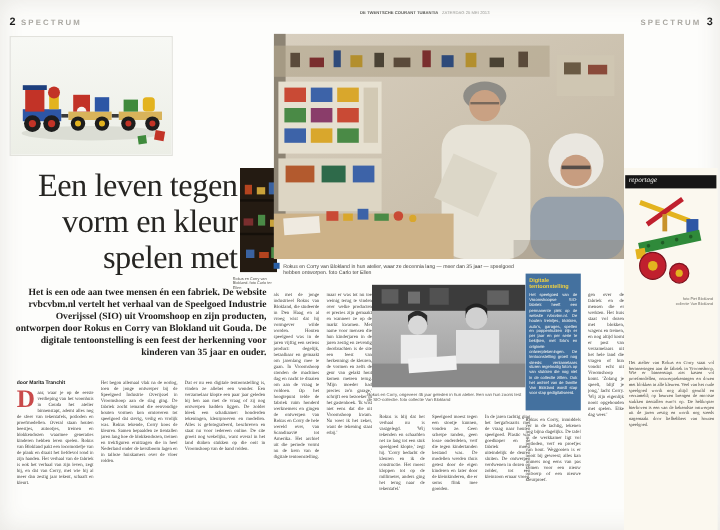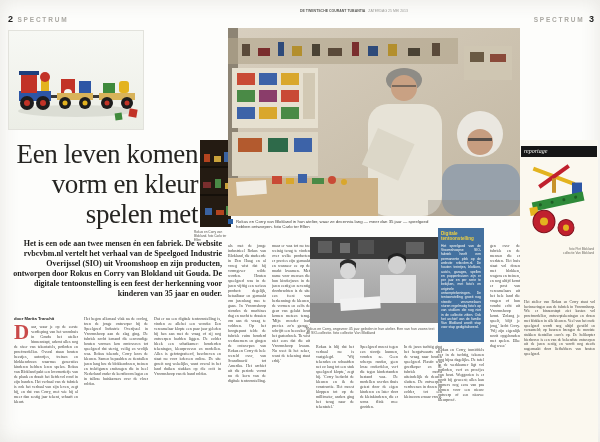--- a/index.html
+++ b/index.html
@@ -128,21 +128,21 @@
         <rect x="15" y="39" width="6" height="9" fill="#4a8a46"></rect>
       <rect x="25" y="43" width="5" height="6" fill="#caa23a"></rect>
       <rect x="5" y="68" width="7" height="7" fill="#3a62a0"></rect>
         <rect x="16" y="70" width="8" height="5" fill="#b4441f"></rect>
       <rect x="26" y="66" width="4" height="9" fill="#4a8a46"></rect>
     </svg>
   </div>
   <div class="cap cap-small">Rokus en Corry van Blokland. foto Carlo ter Ellen</div>
 
   <div class="headline">
-    <div>Een leven komen</div>
+    <div>Een leven tegen</div>
     <div>vorm en kleur</div>
     <div>spelen met</div>
   </div>
 
   <div class="intro">Het is een ode aan twee mensen én een fabriek. De website rvbcvbm.nl vertelt het verhaal van de Speelgoed Industrie Overijssel (SIO) uit Vroomshoop en zijn producten, ontworpen door Rokus en Corry van Blokland uit Gouda. De digitale tentoonstelling is een feest der herkenning voor kinderen van 35 jaar en ouder.</div>
 
   <div class="bodycol" style="left:14px;top:316px;width:64px;height:122px;">
     <div class="byline">door Marita Tranchit</div>
     <p><span class="dropcap">D</span><span>aar, waar je op de eerste verdieping van het woonhuis in Gouda het atelier binnenstapt, ademt alles nog de sfeer van tekentafels, potloden en proefmodellen. Overal staan houten beestjes, autootjes, treinen en blokkendozen waarmee generaties kinderen hebben leren spelen. Rokus van Blokland pakt een locomotiefje van de plank en draait het liefdevol rond in zijn handen. Het verhaal van de fabriek is ook het verhaal van zijn leven, zegt hij, en dat van Corry, met wie hij al meer dan zestig jaar tekent, schaaft en kleurt.</span></p>
   </div>

